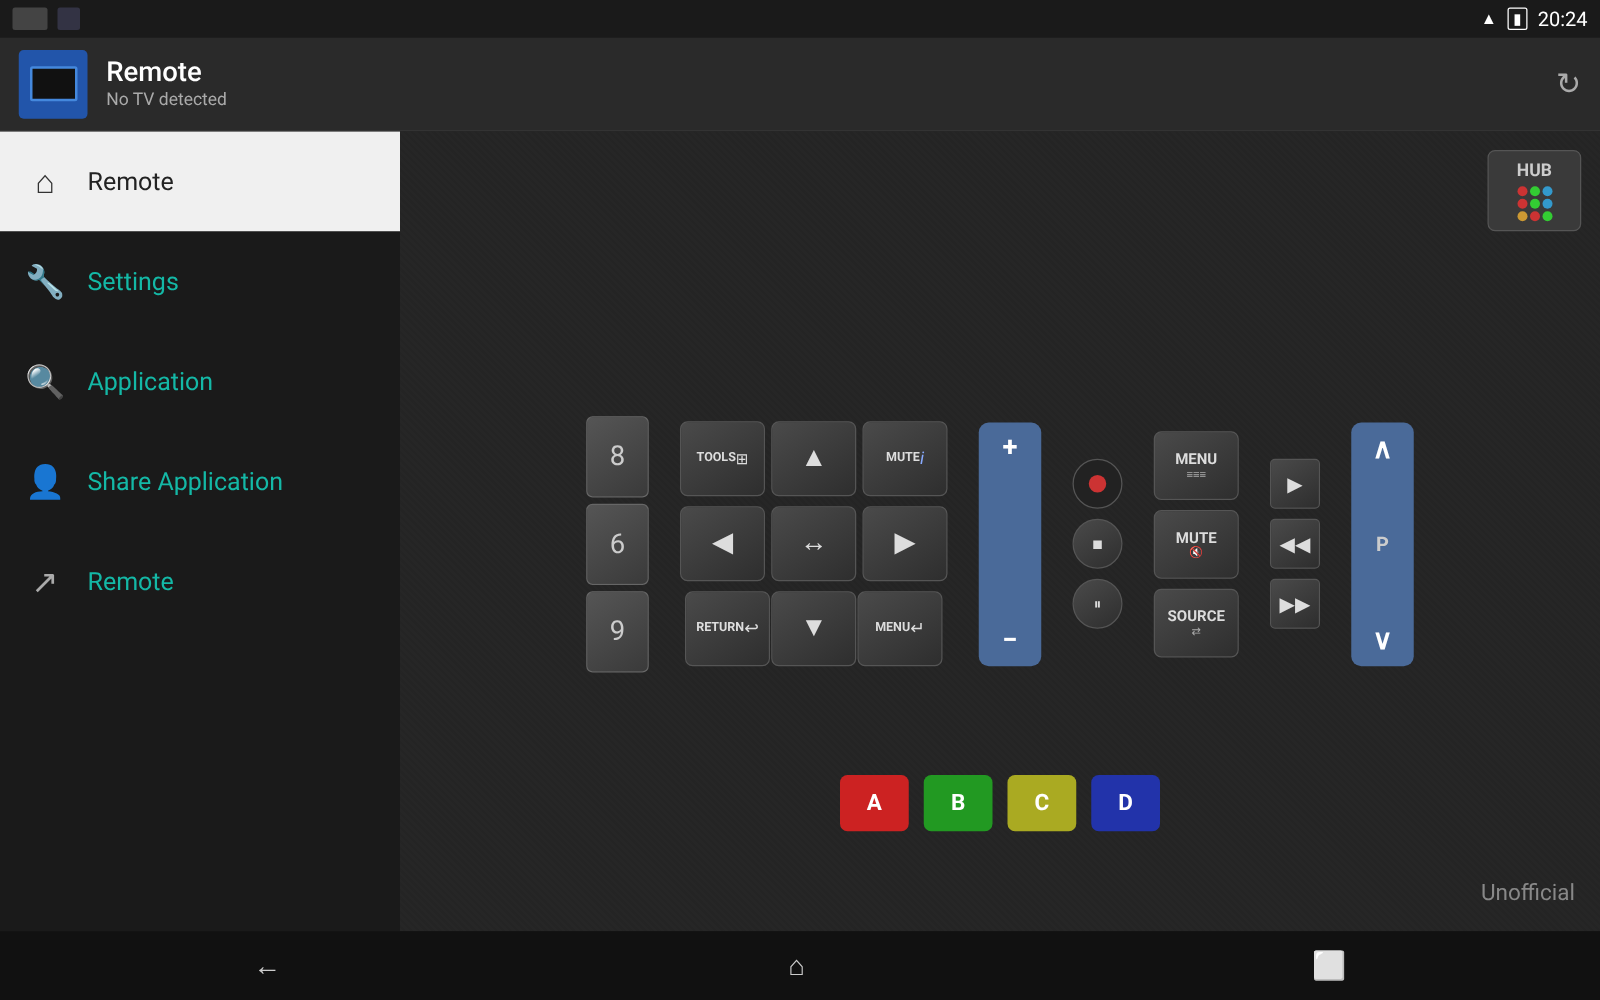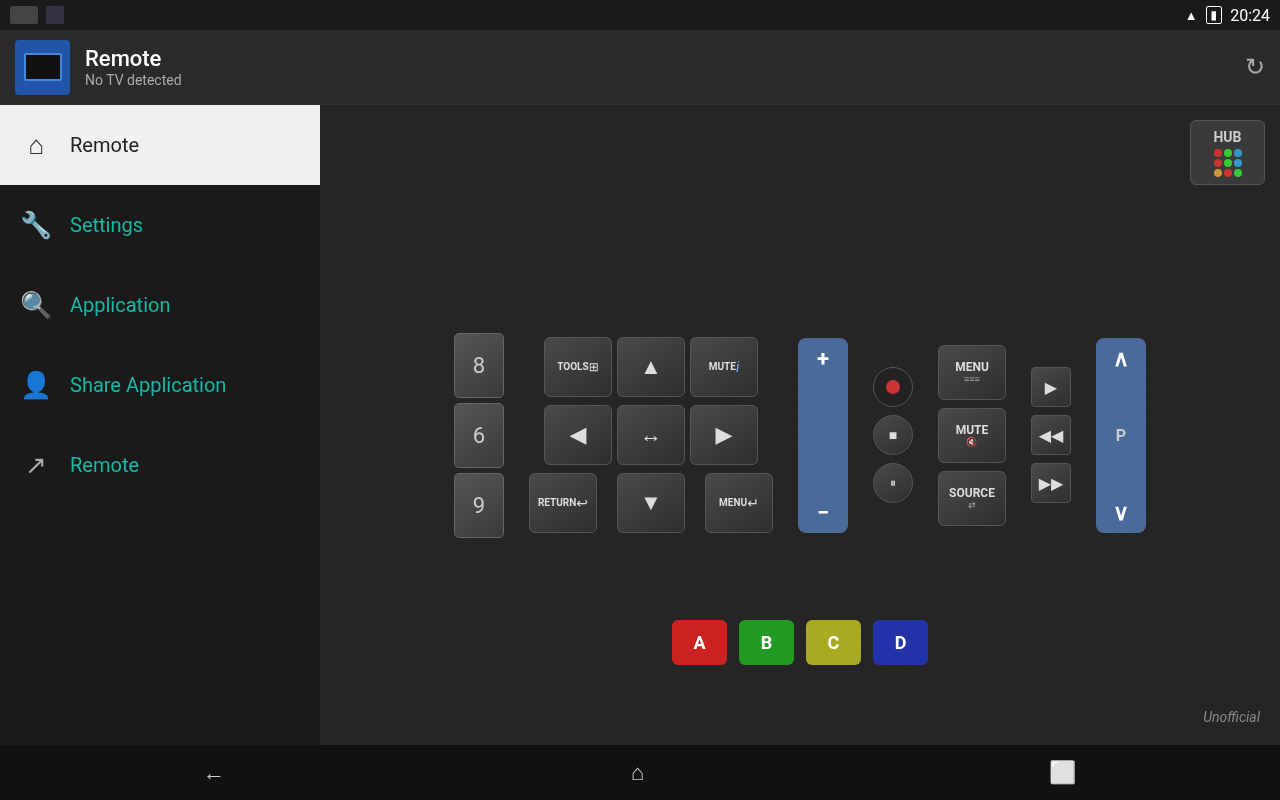--- a/index.html
+++ b/index.html
@@ -250,21 +250,21 @@
     }
     
     .mid-row {
       display: flex;
       gap: 5px;
       margin-bottom: 3px;
     }
     
     .bot-row {
       display: flex;
-      gap: 20px;
+      gap: 1px;
     }
 
     
     .vc-slider {
       width: 50px;
       background: #4a6a99;
       border-radius: 8px;
       display: flex;
       flex-direction: column;
       align-items: center;
@@ -401,22 +401,21 @@
       cursor: pointer;
       border: none;
     }
 
     
     .watermark {
       position: absolute;
       bottom: 20px;
       right: 20px;
       color: #888;
-      font-size: 14px;
-      font-style: italic;
+      font-size: 18px;
     }
 
     
     #nav-bar {
       position: absolute;
       bottom: 0; left: 0; right: 0;
       height: 55px;
       background: #111;
       display: flex;
       align-items: center;

